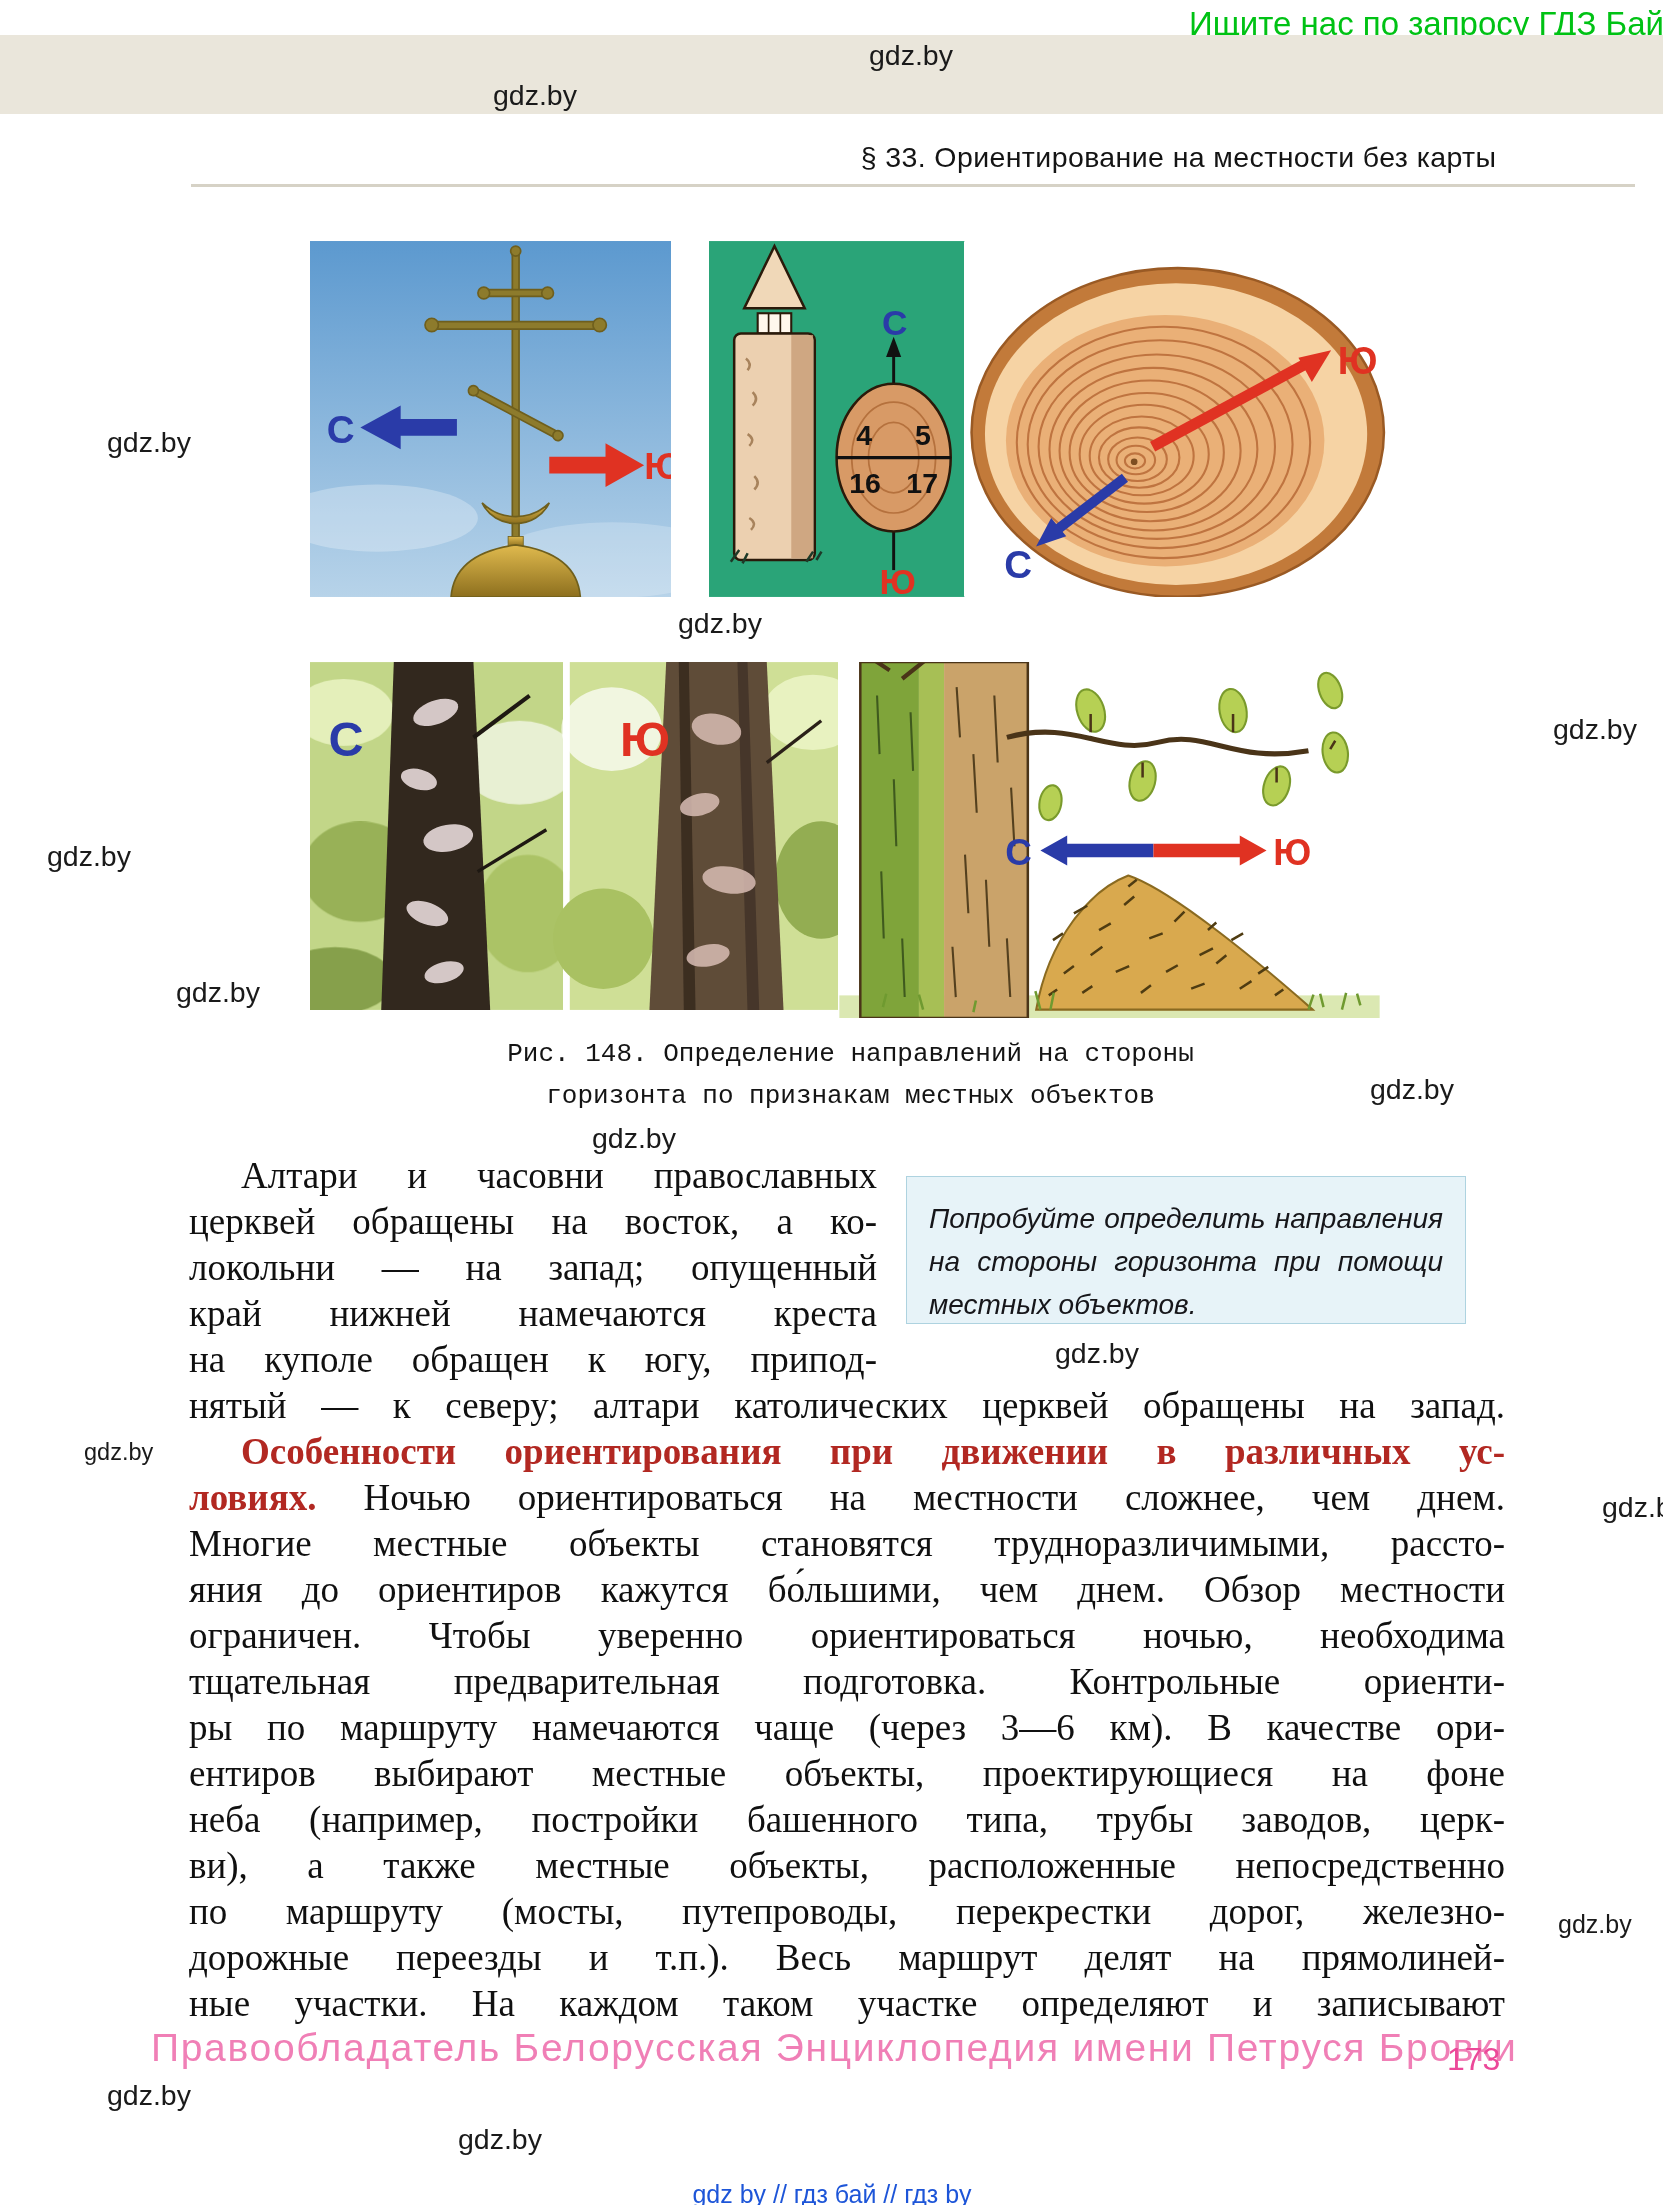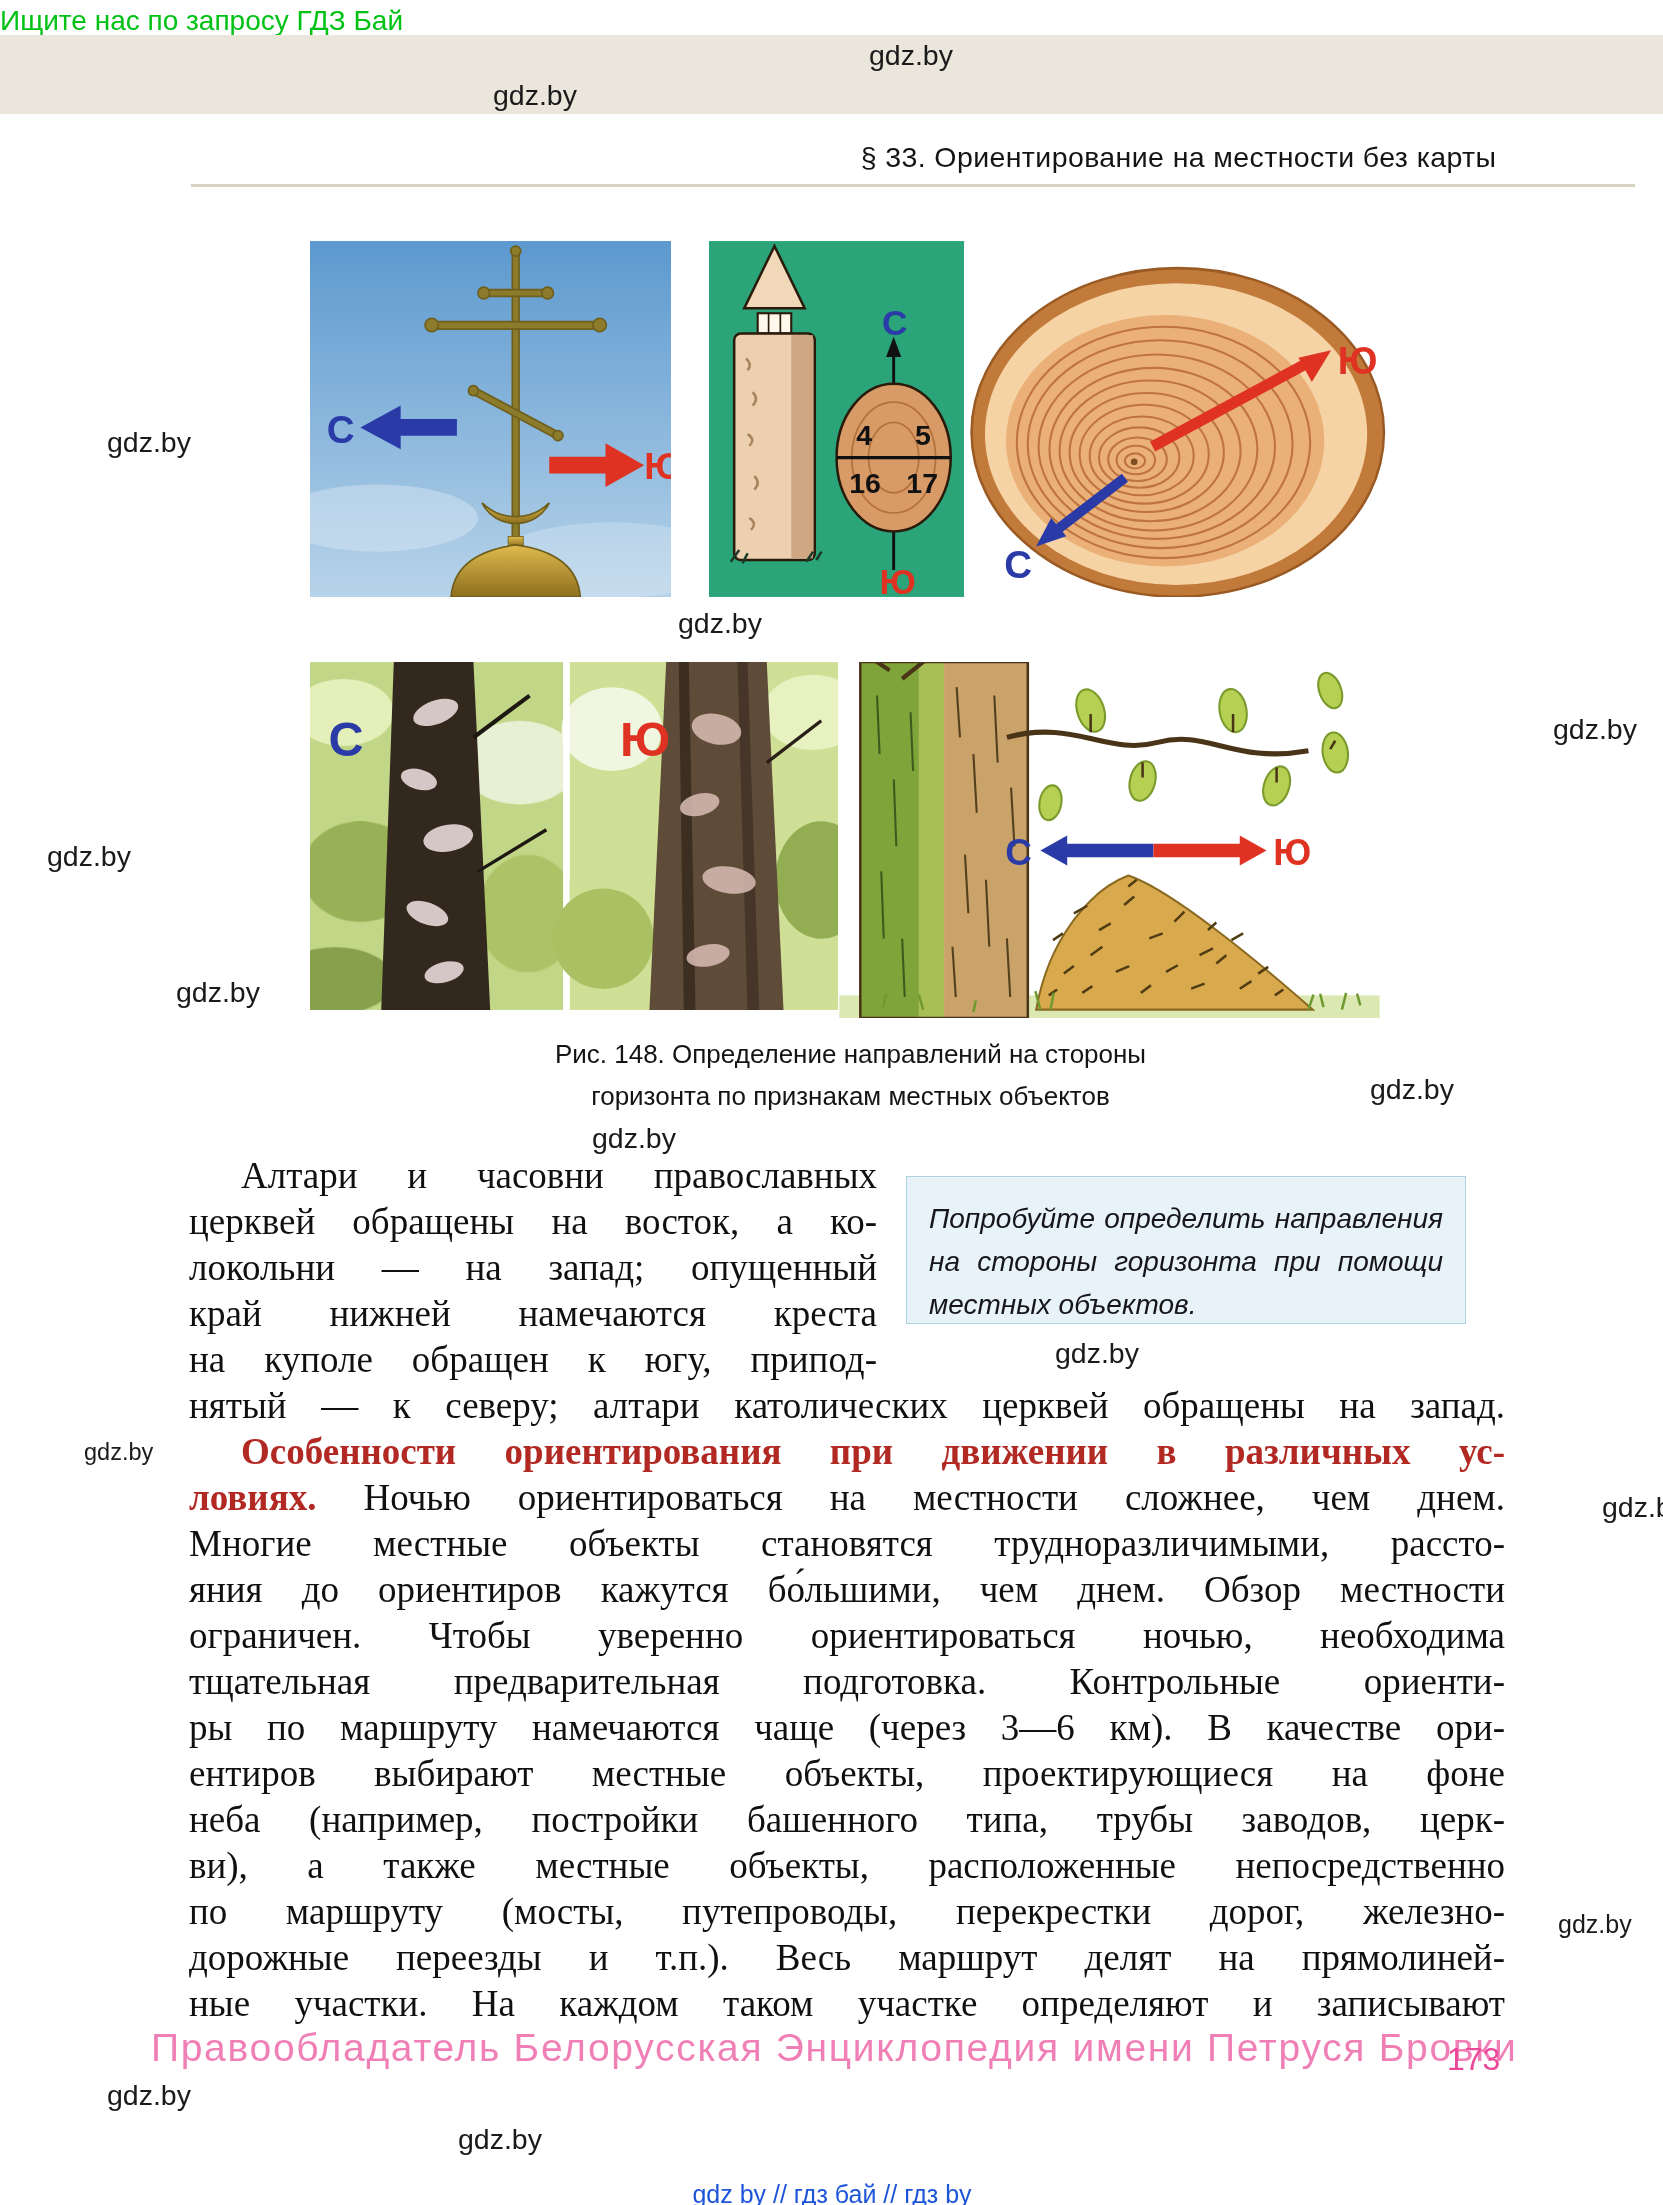--- a/index.html
+++ b/index.html
@@ -1,27 +1,27 @@
 <!DOCTYPE html>
 <html style="--north-blue: #2a3ba8; --south-red: #e03222; --promo-green: #00c214; --heading-red: #b22822; --copyright-pink: #f07fb6; --footer-blue: #1d55d8; --callout-bg: #e7f3f8; --callout-border: #aed3e0; --band-beige: #eae6db;font-size:13.4px"><head>
 <meta charset="utf-8">
 <style>
   html,body{margin:0;padding:0;}
   body{
     width:1664px;height:2205px;position:relative;background:#ffffff;
     font-family:"Liberation Sans",sans-serif;overflow:hidden;
   }
   .abs{position:absolute;}
-  .promo{top:5px;left:0;width:100%;text-align:left;font-size:28px;color:var(--promo-green);}
+  .promo{top:5px;left:0;width:100%;text-align:right;font-size:33px;color:var(--promo-green);}
   .band{top:35px;left:0;width:100%;height:79px;background:var(--band-beige);}
   .wm{color:#1a1a1a;font-size:28.5px;white-space:nowrap;}
   .section-header{top:141px;left:839px;width:679px;text-align:center;font-size:28.5px;color:#141414;letter-spacing:0.4px;}
   .rule{top:184px;left:191px;width:1444px;height:2.5px;background:#d6d2c6;}
   .img-frame{overflow:hidden;}
-  .caption{top:1033px;left:335px;width:1031px;text-align:center;font-size:26px;color:#141414;line-height:42px;}
+  .caption{top:1033px;left:335px;width:1031px;text-align:center;font-size:26px;color:#141414;line-height:42px;font-family:Liberation Mono, monospace;}
   .callout{
     top:1160px;left:906px;width:560px;height:148px;box-sizing:border-box;
     background:var(--callout-bg);border:1.7px solid var(--callout-border);
     padding:20px 22px 0 22px;font-style:italic;font-size:28px;line-height:43px;color:#16161a;margin-top:16px;
   }
   .callout .jl{text-align:justify;text-align-last:justify;}
   .bodycol{top:1153px;left:189px;width:1316px;font-family:"Liberation Serif",serif;font-size:37px;color:#101010;}
   .bline{height:46px;line-height:46px;text-align:justify;text-align-last:justify;white-space:nowrap;}
   .bline.narrow{width:688px;}
   .bline.wide{width:1316px;}

